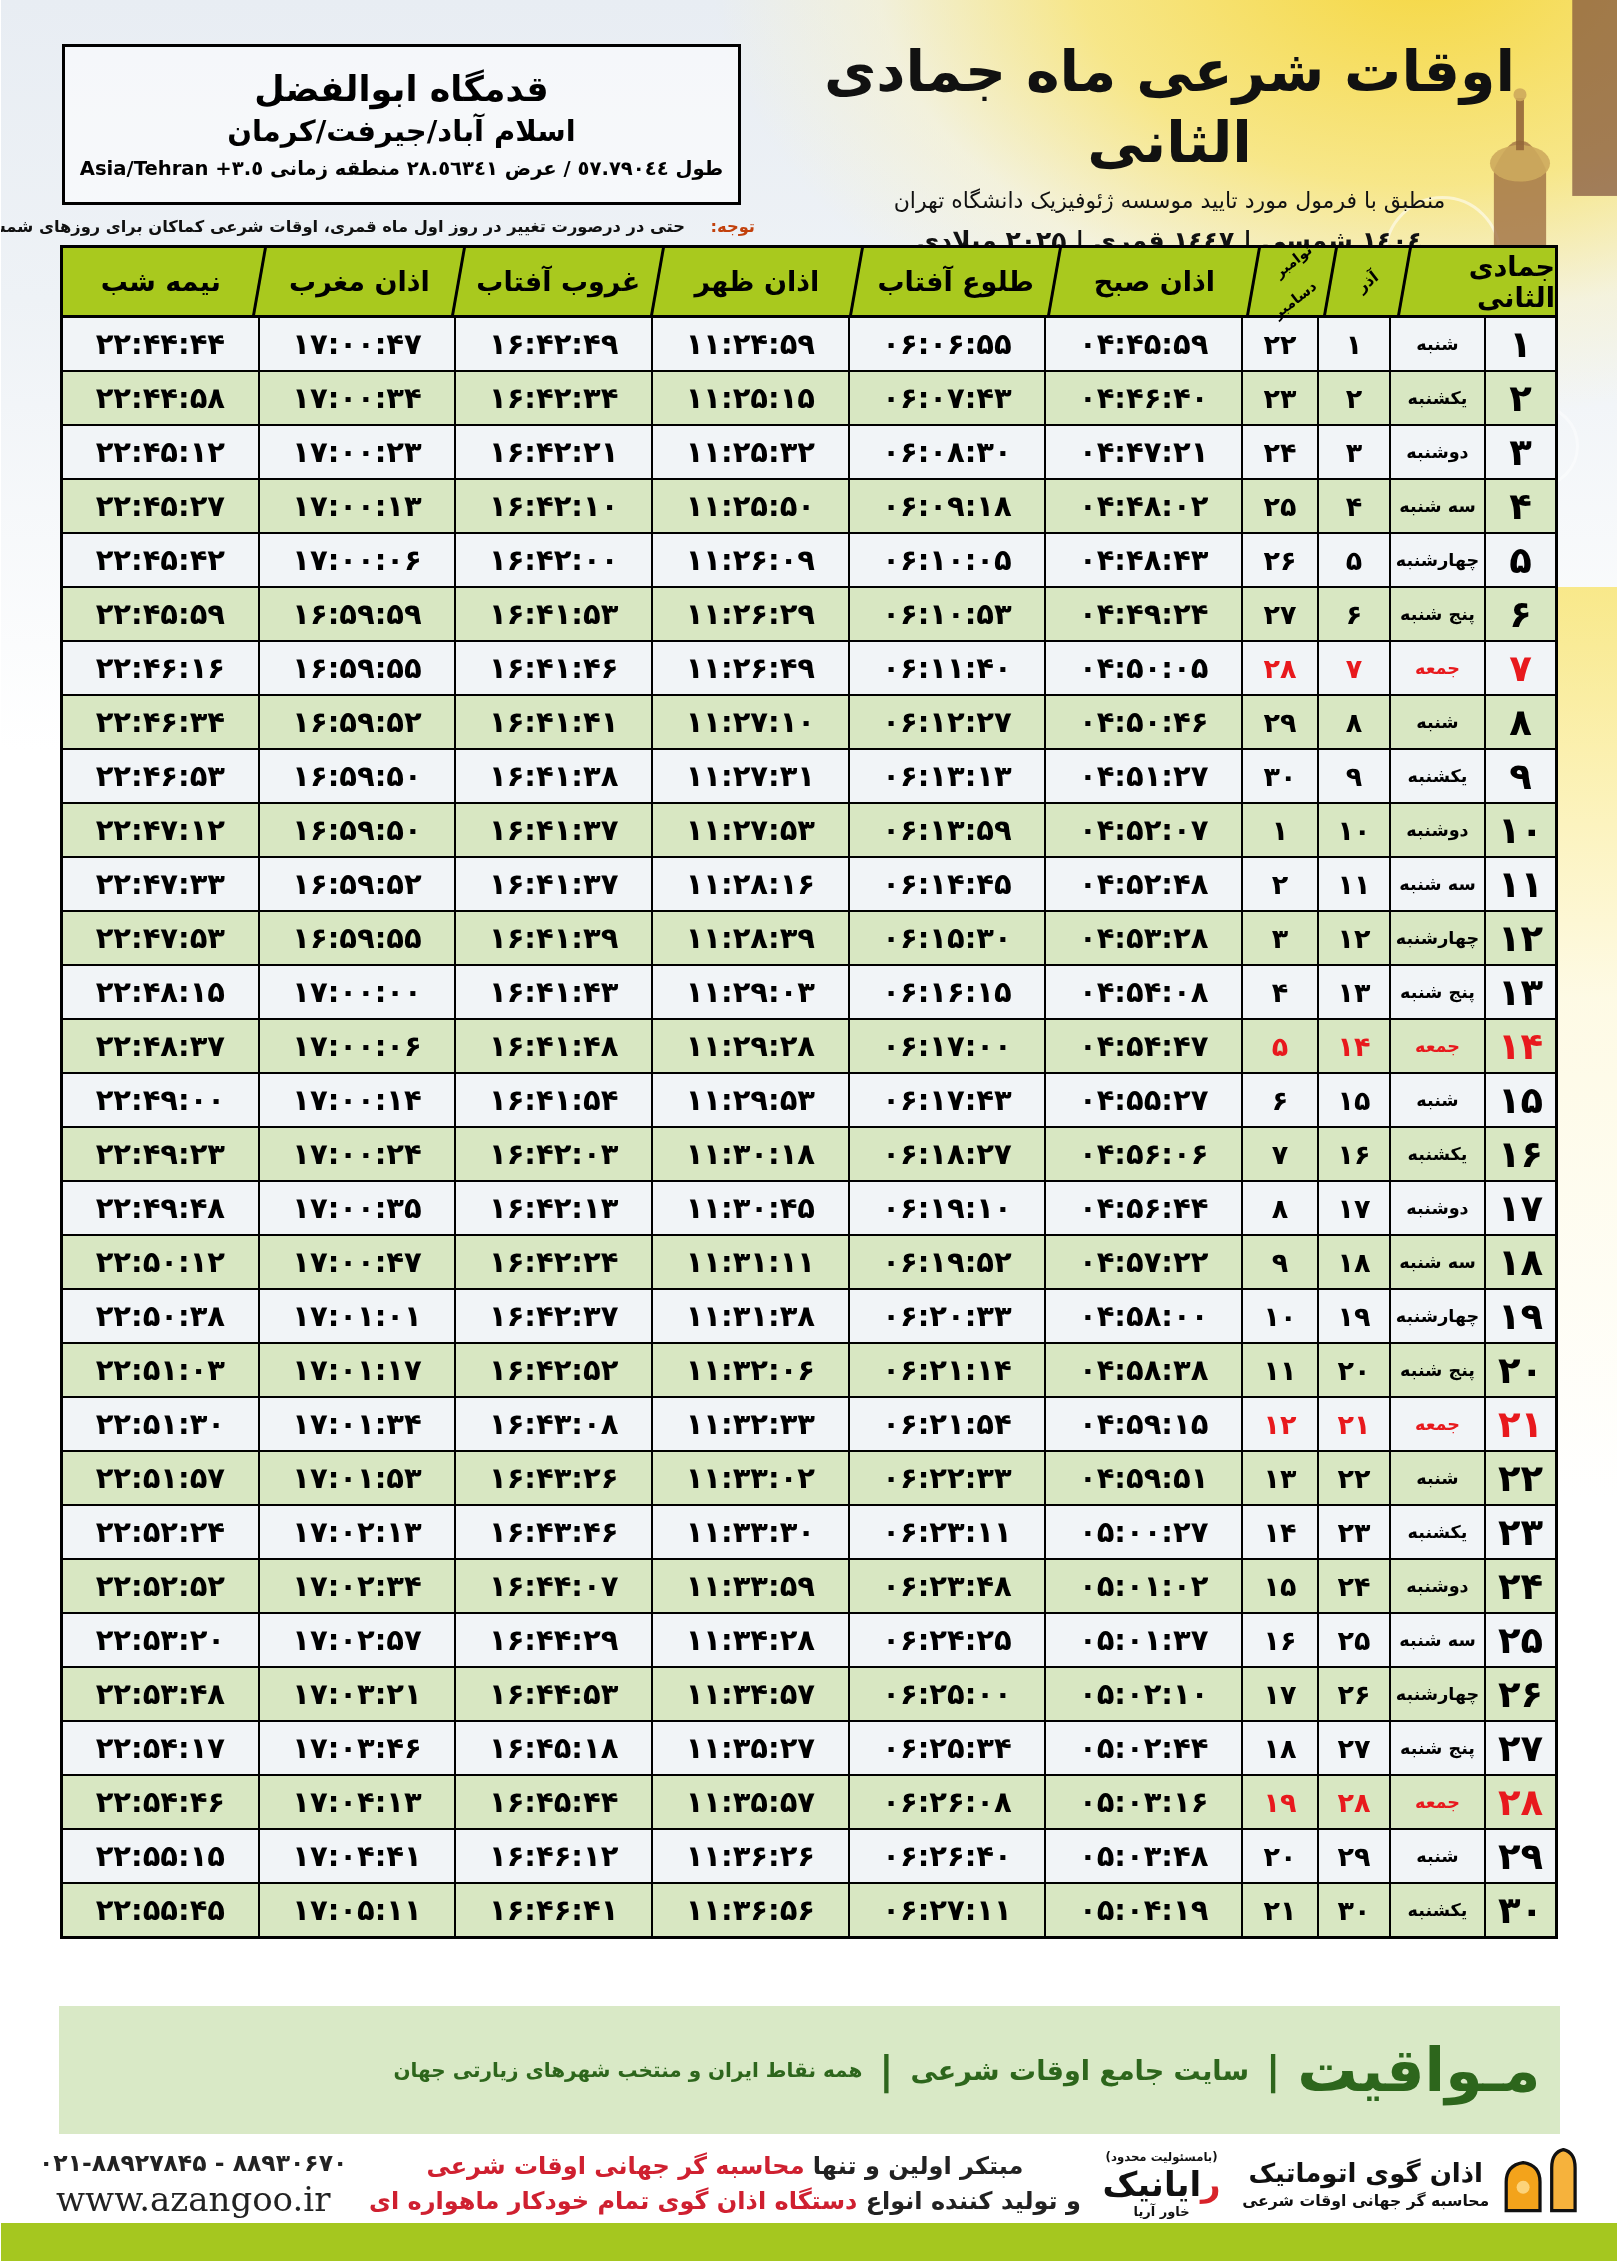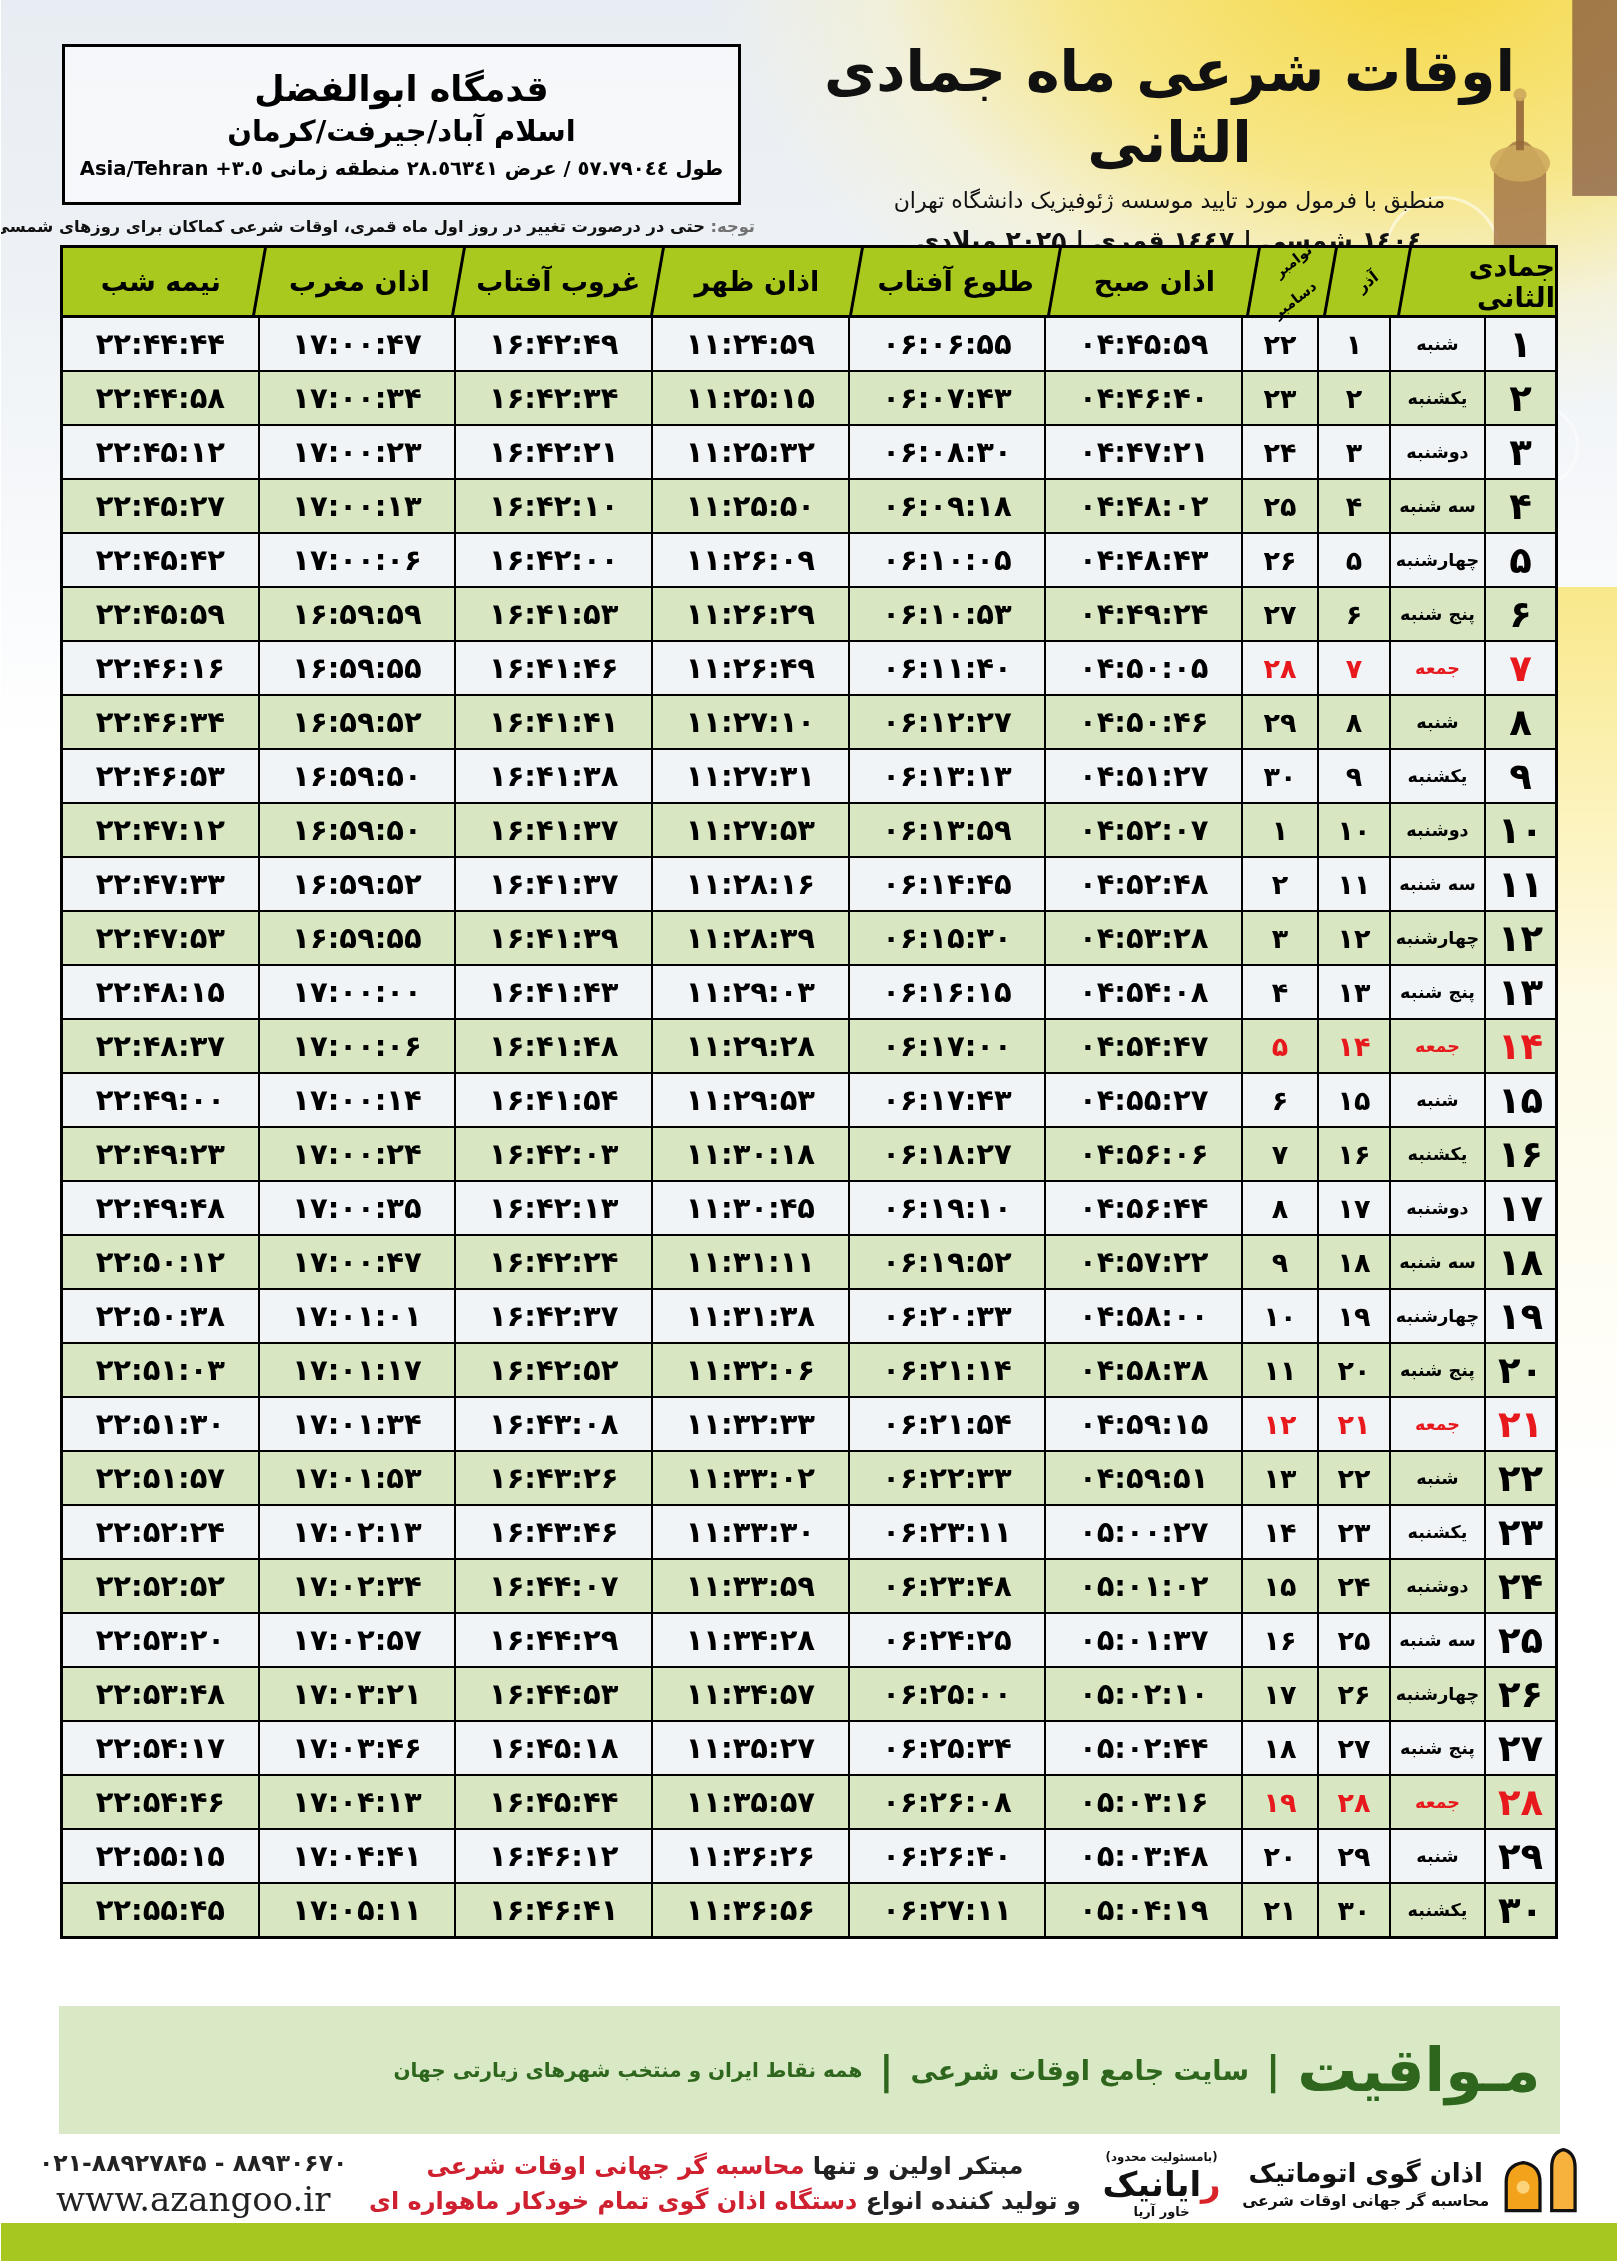--- a/index.html
+++ b/index.html
@@ -33,21 +33,21 @@
   .loc-box{
     position:absolute;left:62px;top:44px;width:673px;height:155px;
     background:rgba(255,255,255,.55);border:3.3px solid #000;
     display:flex;flex-direction:column;justify-content:center;align-items:center;text-align:center;color:#000;
   }
   .loc-name{font-size:35px;font-weight:bold;line-height:1.15;}
   .loc-region{font-size:29px;font-weight:bold;margin-top:3.9px;}
   .loc-coords{font-size:19.6px;font-weight:bold;margin-top:9px;}
 
   .notice{position:absolute;left:60px;top:217px;width:695px;font-size:16.3px;font-weight:bold;color:#111;direction:rtl;text-align:right;white-space:nowrap;}
-  .notice .red{color:#737373;}
+  .notice .red{color:#c2410c;margin-left:20px;}
 
   
   .ptable{position:absolute;left:60px;top:245px;width:1498px;}
   .thead{
     display:flex;direction:rtl;align-items:stretch;height:73px;
     background:#a9c91e;border:3.3px solid #000;box-sizing:border-box;
   }
   .th{position:relative;display:flex;align-items:center;justify-content:center;
       font-weight:bold;color:#000;}
   .th-month{width:149px;font-size:27px;}

